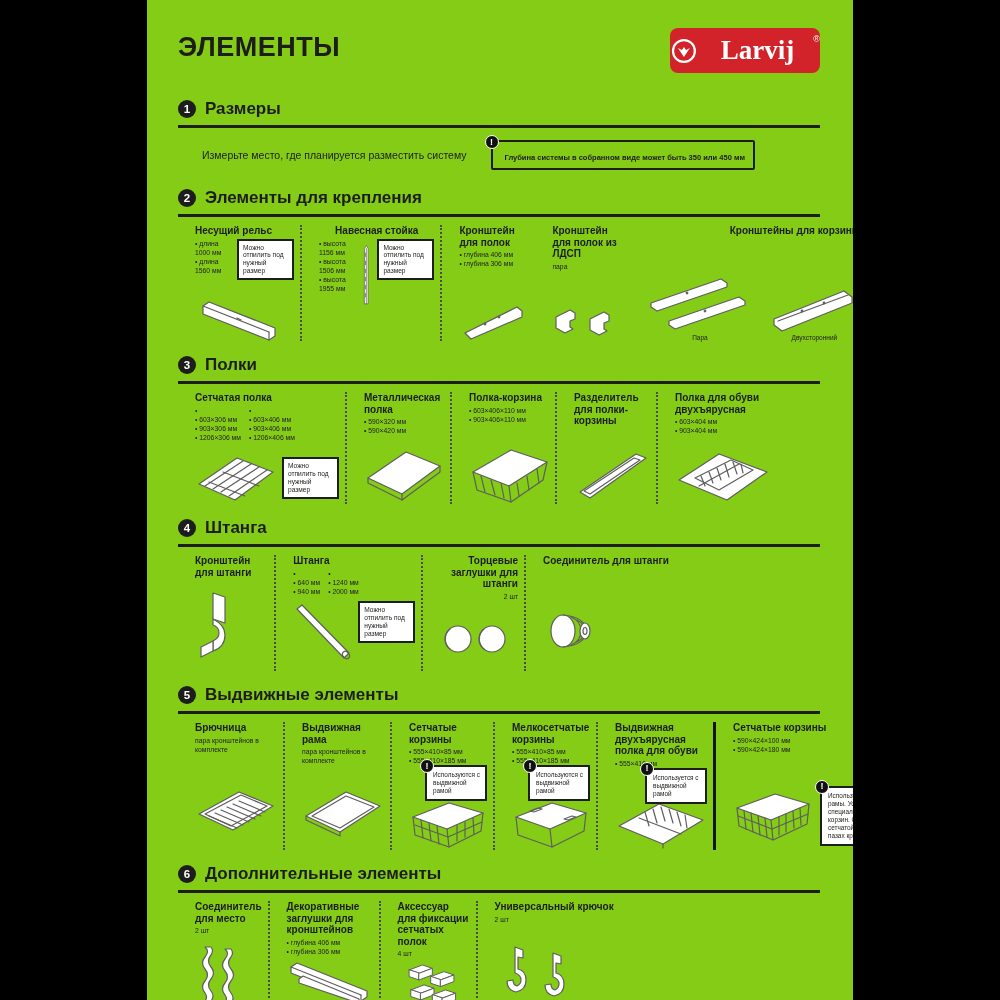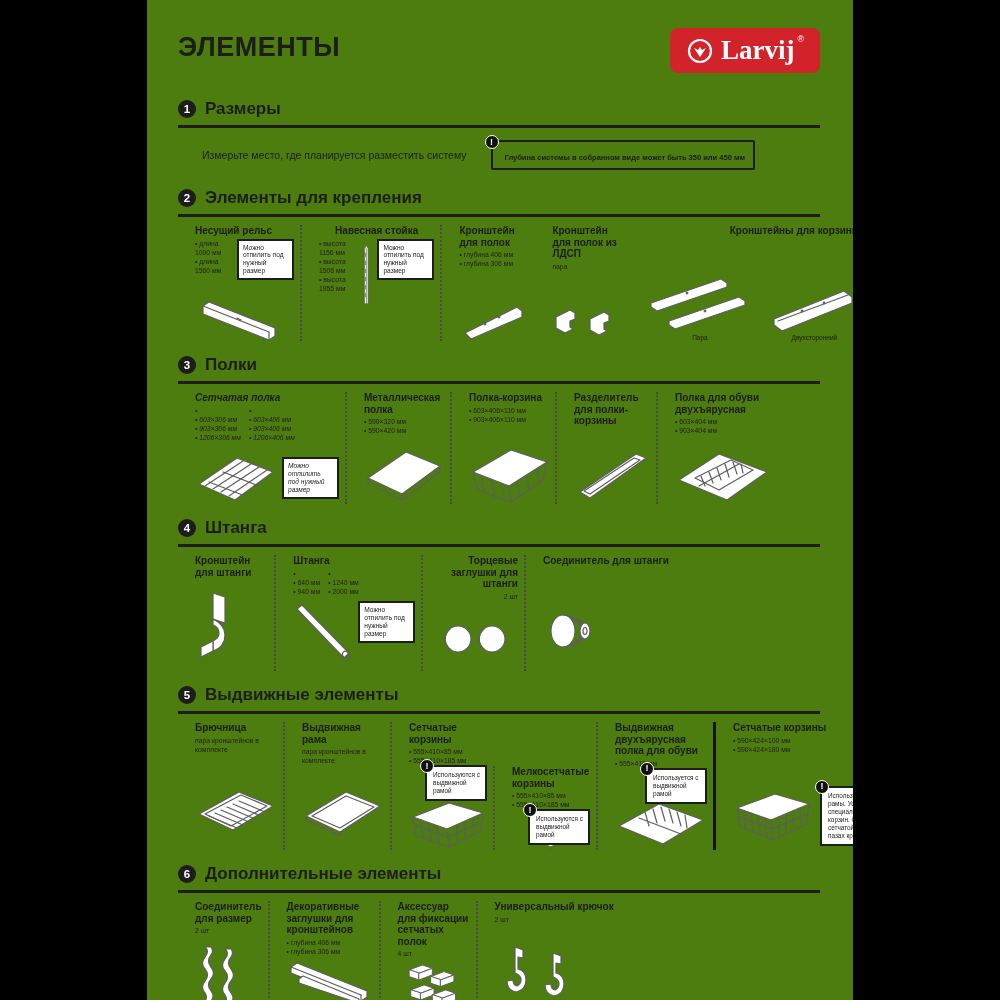--- a/index.html
+++ b/index.html
@@ -1,24 +1,24 @@
 <!DOCTYPE html>
 <html style="--logo-red: #d2232a;"><head>
 <meta charset="utf-8">
 <style>
   * { margin:0; padding:0; box-sizing:border-box; }
   html,body { width:1000px; height:1000px; }
   body { background:#000; font-family:"Liberation Sans", sans-serif; color:#1d1d1b; }
   .stage { width:1000px; height:1000px; background:#000; display:flex; justify-content:center; }
-  .page { width:706px; height:1000px; background:#4d7c0f; padding:28px 33px 2px 31px; overflow:hidden; }
+  .page { width:706px; height:1000px; background:#84cc16; padding:28px 33px 2px 31px; overflow:hidden; }
 
   
   .masthead { display:flex; justify-content:space-between; align-items:flex-start; margin-bottom:26px; }
   h1 { font-size:27px; font-weight:800; letter-spacing:.5px; padding-top:4px; }
-  .logo { background:var(--logo-red,#d2232a); border-radius:8px; width:150px; height:45px; display:flex; align-items:center; justify-content:center; gap:7px; color:#fff; }
+  .logo { background:var(--logo-red,#d2232a); border-radius:8px; width:150px; height:45px; display:flex; align-items:center; justify-content:center; gap:23px; color:#fff; }
   .logo-text { font-family:"Liberation Serif", serif; font-size:27px; font-weight:bold; line-height:1; }
   .logo-reg { font-size:9px; align-self:flex-start; margin-top:6px; margin-left:-4px; }
 
   
   section { margin-bottom:14px; }
   .sec-head { display:flex; align-items:center; gap:9px; }
   .badge { width:18px; height:18px; border-radius:50%; background:#1d1d1b; color:#fff; font-size:11.5px; font-weight:bold; display:flex; align-items:center; justify-content:center; flex:0 0 18px; }
   .sec-head h2 { font-size:17px; font-weight:700; }
   .rule { height:3px; background:#1d1d1b; margin-top:6px; }
 
@@ -185,21 +185,21 @@
   </section>
 
   <section>
     <div class="sec-head">
       <span class="badge">3</span>
       <h2>Полки</h2>
     </div>
     <div class="rule"></div>
     <div class="cols" style="height:112px;">
 
-      <div class="col" style="flex:0 0 23%;font-style:italic;">
+      <div class="col" style="flex:0 0 23%;">
         <div class="item-name">Сетчатая полка</div>
         <div class="dims twocol">
           <div class="dims">
                 <div>603×306 мм</div>
                 <div>903×306 мм</div>
                 <div>1206×306 мм</div>
               </div>
           <div class="dims">
                 <div>603×406 мм</div>
                 <div>903×406 мм</div>
@@ -395,21 +395,21 @@
               <line x1="20" y1="26" x2="22" y2="44"></line>
           <line x1="28" y1="29" x2="30" y2="47"></line>
               <line x1="48" y1="28" x2="48" y2="44"></line>
           <line x1="56" y1="25" x2="56" y2="40"></line>
               <line x1="64" y1="21" x2="65" y2="37"></line>
           <line x1="6" y1="28" x2="39" y2="40"></line>
               <line x1="39" y1="40" x2="73" y2="25"></line>
         </svg>
       </div>
 
-      <div class="col sep" style="flex:0 0 13.5%;margin-top:44px;">
+      <div class="col sep" style="flex:0 0 13.5%;">
         <div class="item-name">Мелкосетчатые корзины</div>
         <div class="dims">
               <div>555×410×85 мм</div>
               <div>555×410×185 мм</div>
             </div>
         <div class="warnnote">
           <span class="excl">!</span>
           <span>Используются с выдвижной рамой</span>
         </div>
         <svg class="draw grow overlap-up" width="78" height="52" viewBox="0 0 78 52">
@@ -476,21 +476,21 @@
 
   <section>
     <div class="sec-head">
       <span class="badge">6</span>
       <h2>Дополнительные элементы</h2>
     </div>
     <div class="rule"></div>
     <div class="cols" style="height:104px;">
 
       <div class="col" style="flex:0 0 13%;">
-        <div class="item-name">Соединитель для размер</div>
+        <div class="item-name">Соединитель для место</div>
         <div class="sub">2 шт</div>
         <svg class="draw grow" width="46" height="62" viewBox="0 0 46 62">
           <path class="f" d="M10 4 q5 4 0 10 q-5 6 0 12 q5 6 0 12 q-5 6 0 12 q3 4 0 8 l6 0 q4 -5 0 -10 q-5 -6 0 -12 q5 -6 0 -12 q-5 -6 0 -12 q3 -4 0 -8 z"></path>
           <path class="f" d="M30 6 q5 4 0 10 q-5 6 0 12 q5 6 0 12 q-5 6 0 12 q3 4 0 8 l6 0 q4 -5 0 -10 q-5 -6 0 -12 q5 -6 0 -12 q-5 -6 0 -12 q3 -4 0 -8 z"></path>
         </svg>
       </div>
 
       <div class="col sep" style="flex:0 0 14%;">
         <div class="item-name">Декоративные заглушки для кронштейнов</div>
         <div class="dims">

